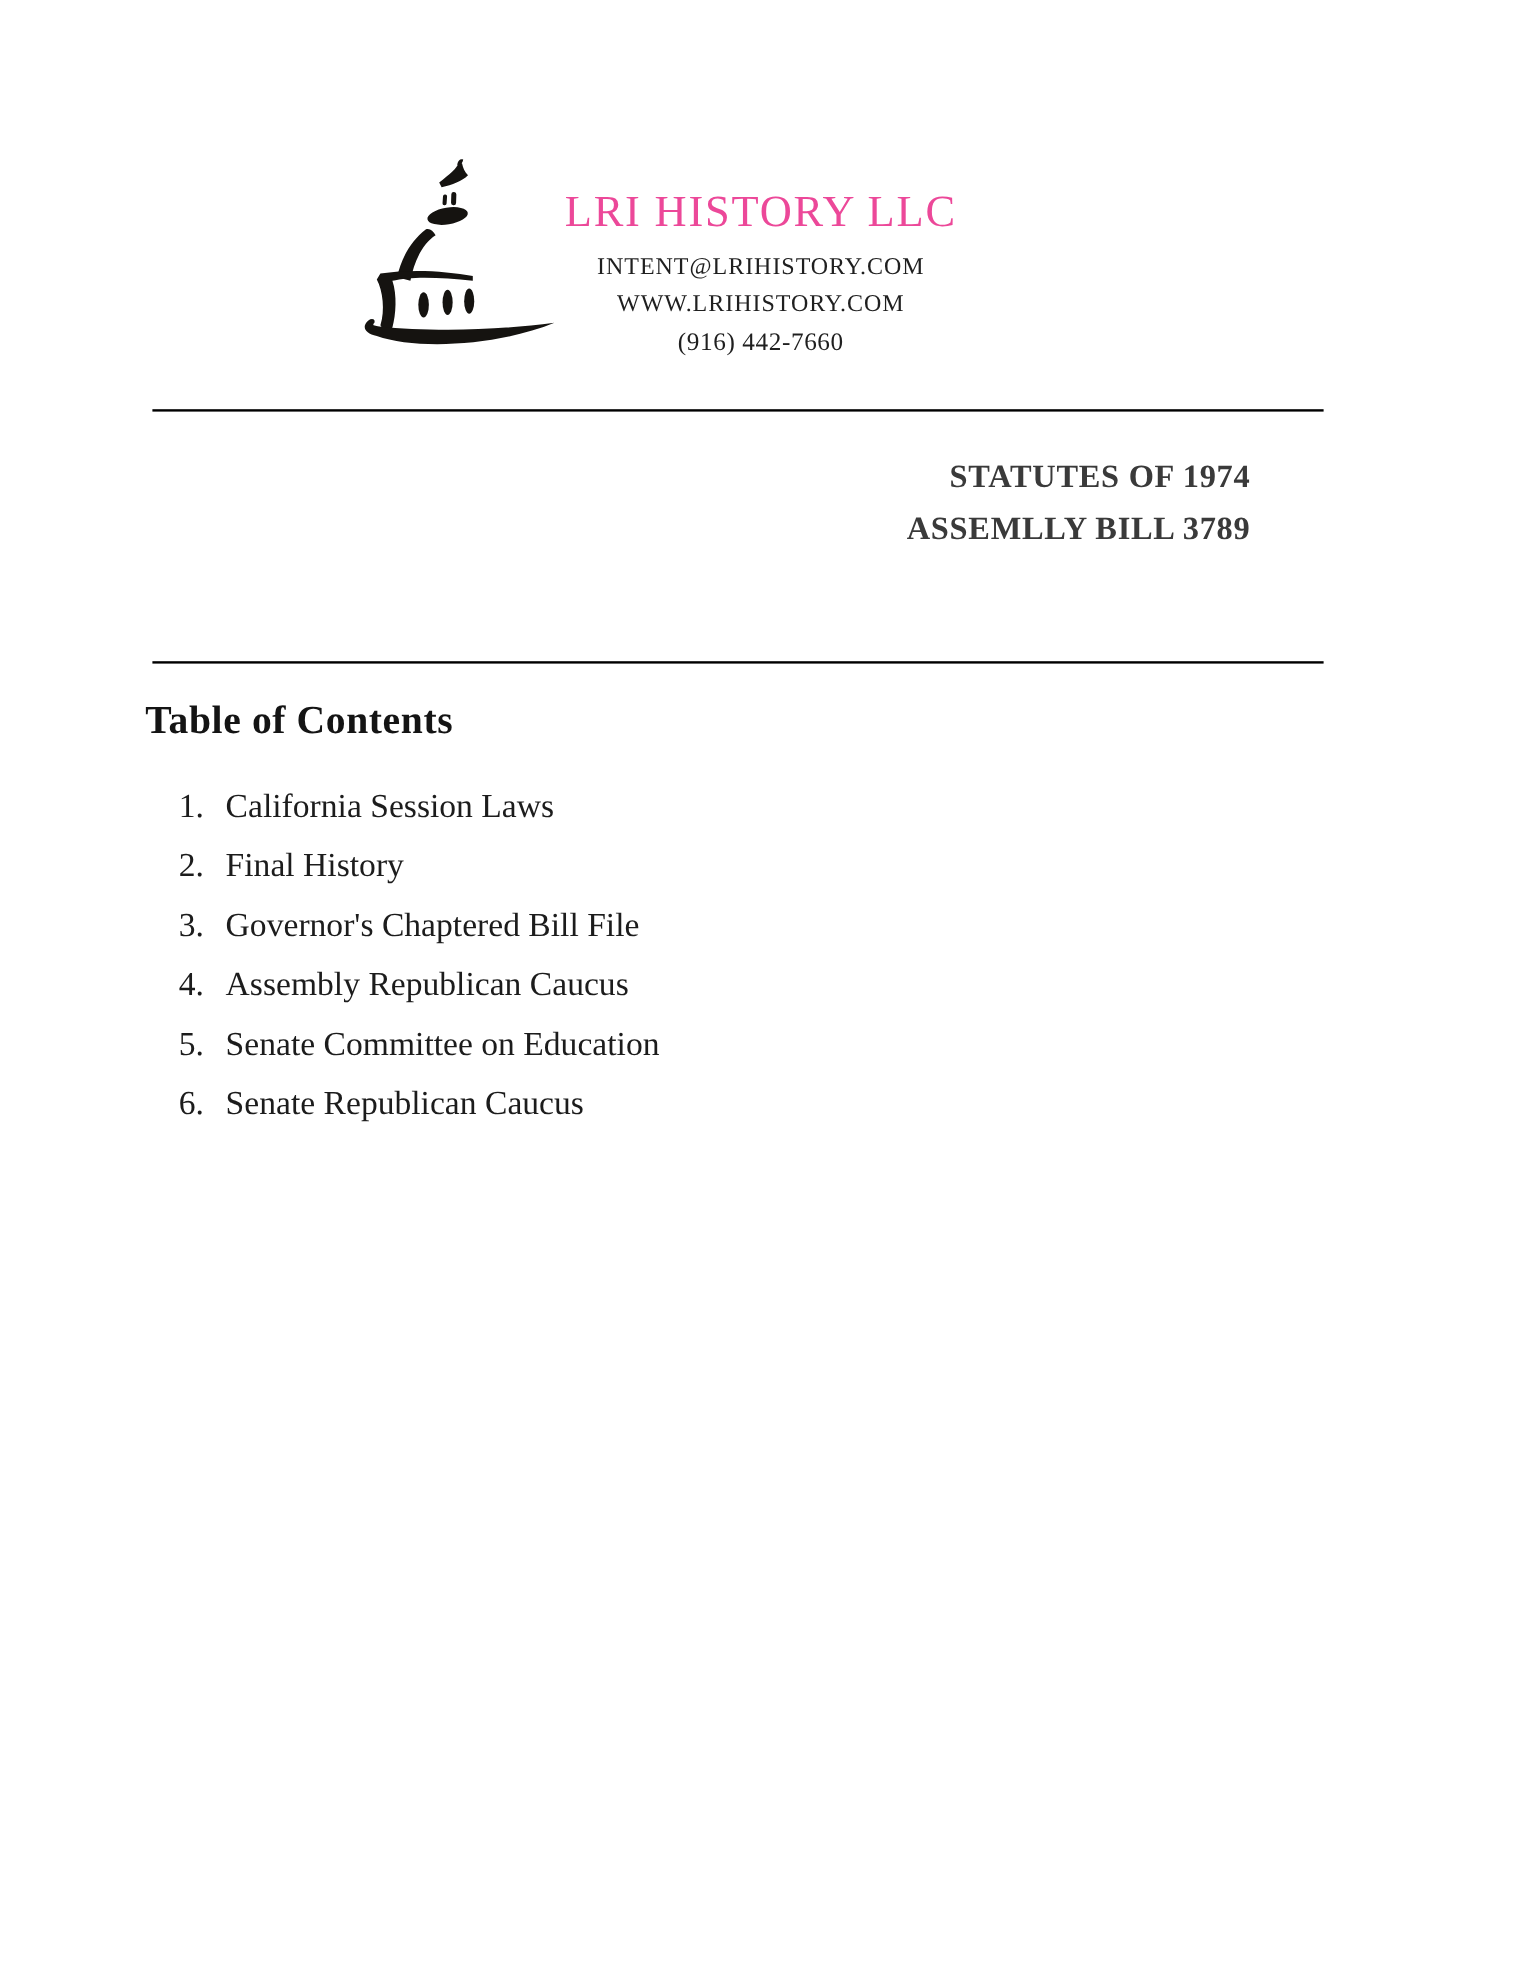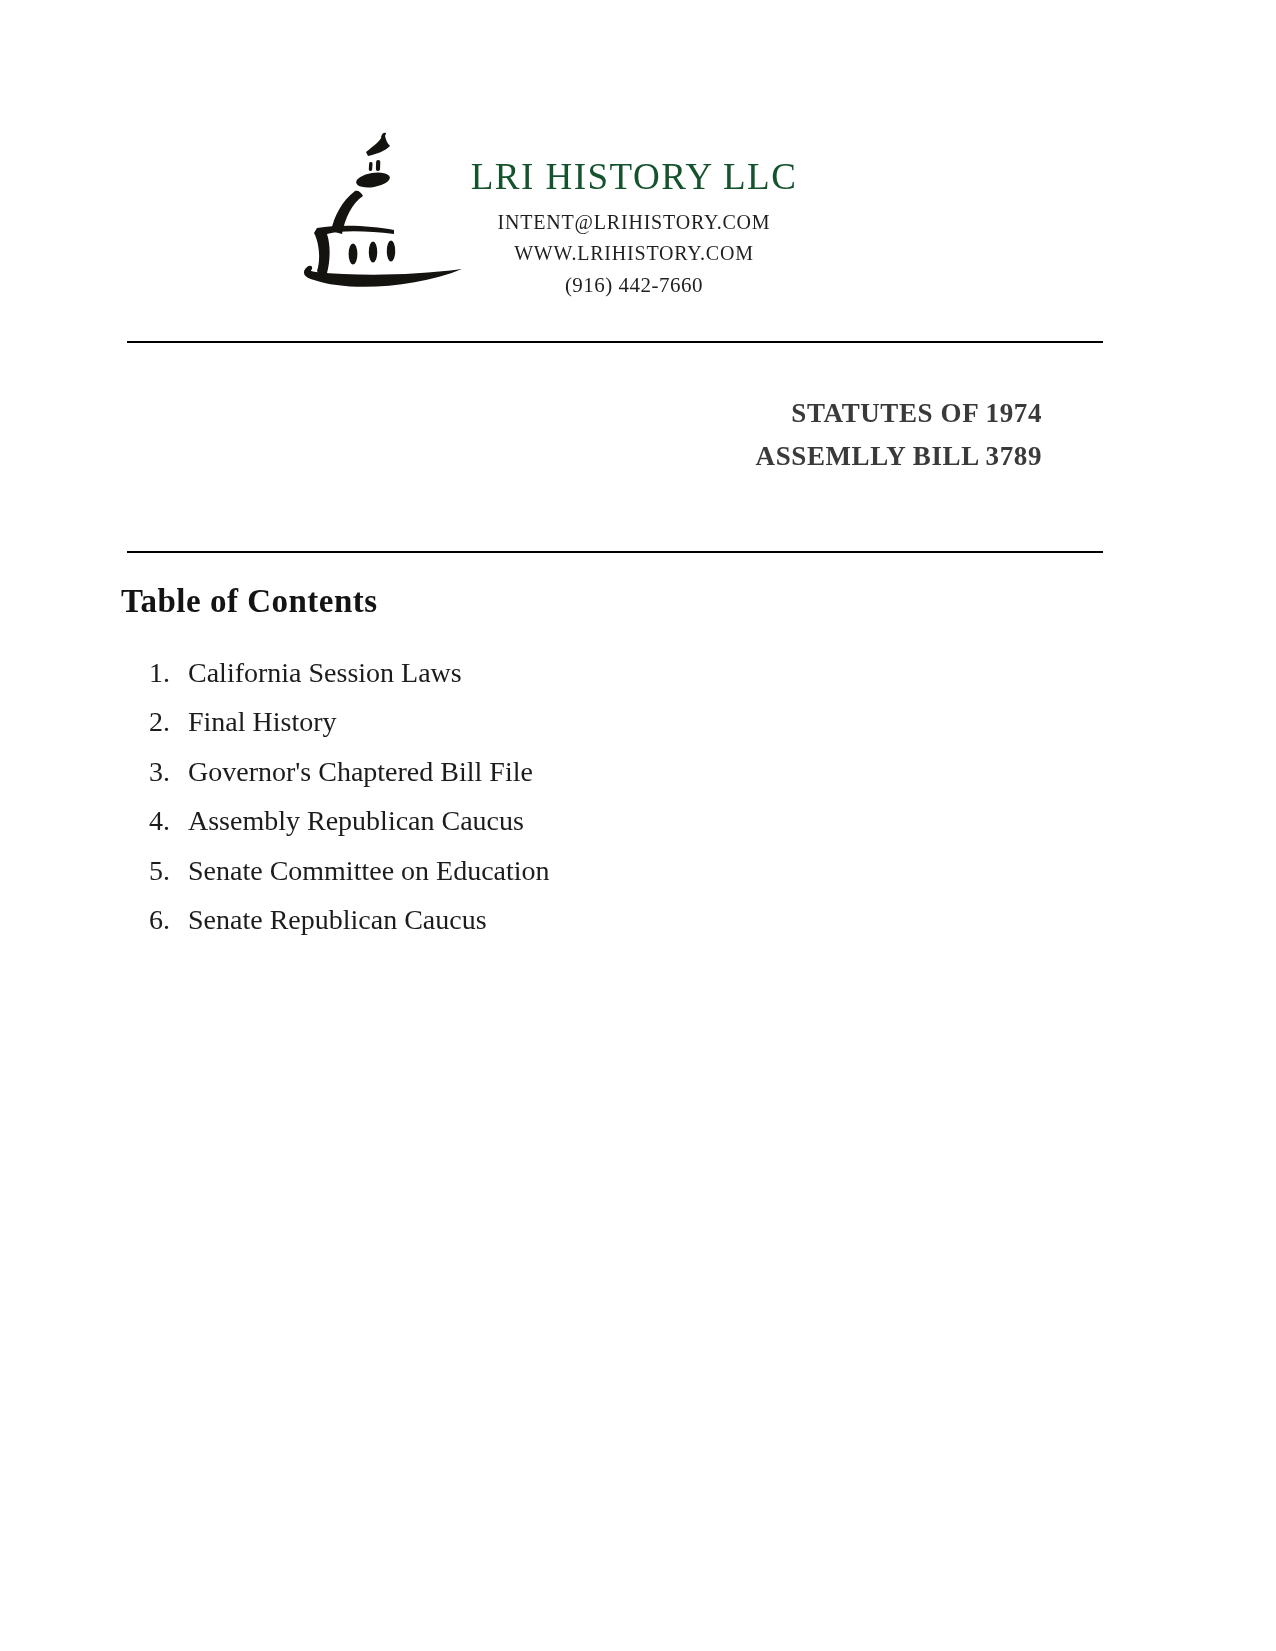--- a/index.html
+++ b/index.html
@@ -26,21 +26,21 @@
     position: absolute;
     left: 448px;
     top: 156px;
     width: 372px;
     text-align: center;
   }
   .company-name {
     font-size: 37px;
     line-height: 42px;
     letter-spacing: 1.5px;
-    color: #14532d;
+    color: #ec4899;
     white-space: nowrap;
   }
   .contact-line {
     font-size: 20px;
     line-height: 31px;
     letter-spacing: 0.8px;
     color: #1f1f1f;
     white-space: nowrap;
   }
   .contact-line.first { margin-top: 9px; }
@@ -60,21 +60,21 @@
     height: 2px;
     background: #000000;
   }
   .hrule.rule-1 { top: 341px; }
   .hrule.rule-2 { top: 551px; }
 
   
   .statutes {
     position: absolute;
     right: 234px;
-    top: 392px;
+    top: 376px;
     text-align: right;
   }
   .statute-line {
     font-size: 27px;
     line-height: 43px;
     font-weight: bold;
     letter-spacing: 0.6px;
     color: #3a3a3a;
     white-space: pre; 
   }

